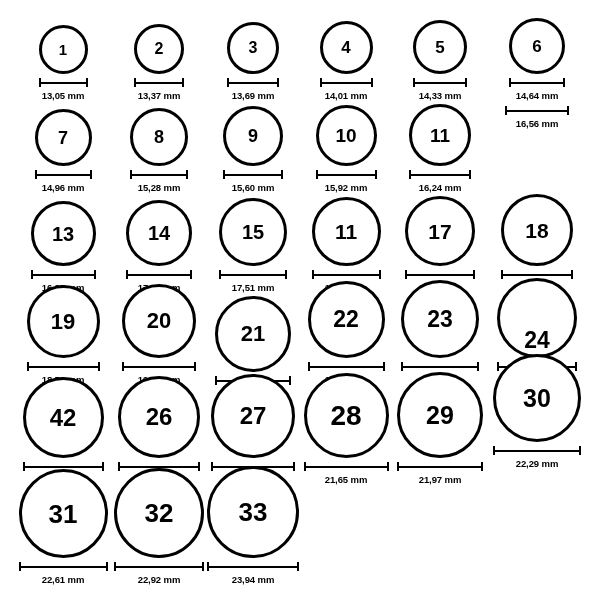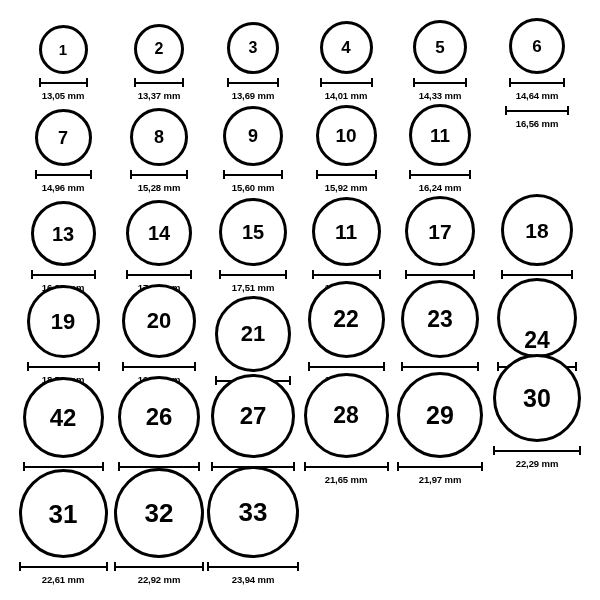--- a/index.html
+++ b/index.html
@@ -423,21 +423,21 @@
       <div class="measure" style="width: 84px;">
         <div class="bar"></div>
         <div class="tick left"></div>
         <div class="tick right"></div>
       </div>
       <div class="mm-label">21,33 mm</div>
     </div>
     <div class="ring-cell" style="left: 298px; top: 373px;">
       <div class="circle-wrap">
         <div class="circle" style="width: 85px; height: 85px;">
-          <span class="size-label" style="font-size: 23px;">28</span>
+          <span class="size-label" style="font-size: 28px;">28</span>
         </div>
       </div>
       <div class="measure" style="width: 85px;">
         <div class="bar"></div>
         <div class="tick left"></div>
         <div class="tick right"></div>
       </div>
       <div class="mm-label">21,65 mm</div>
     </div>
     <div class="ring-cell" style="left: 392px; top: 372px;">

